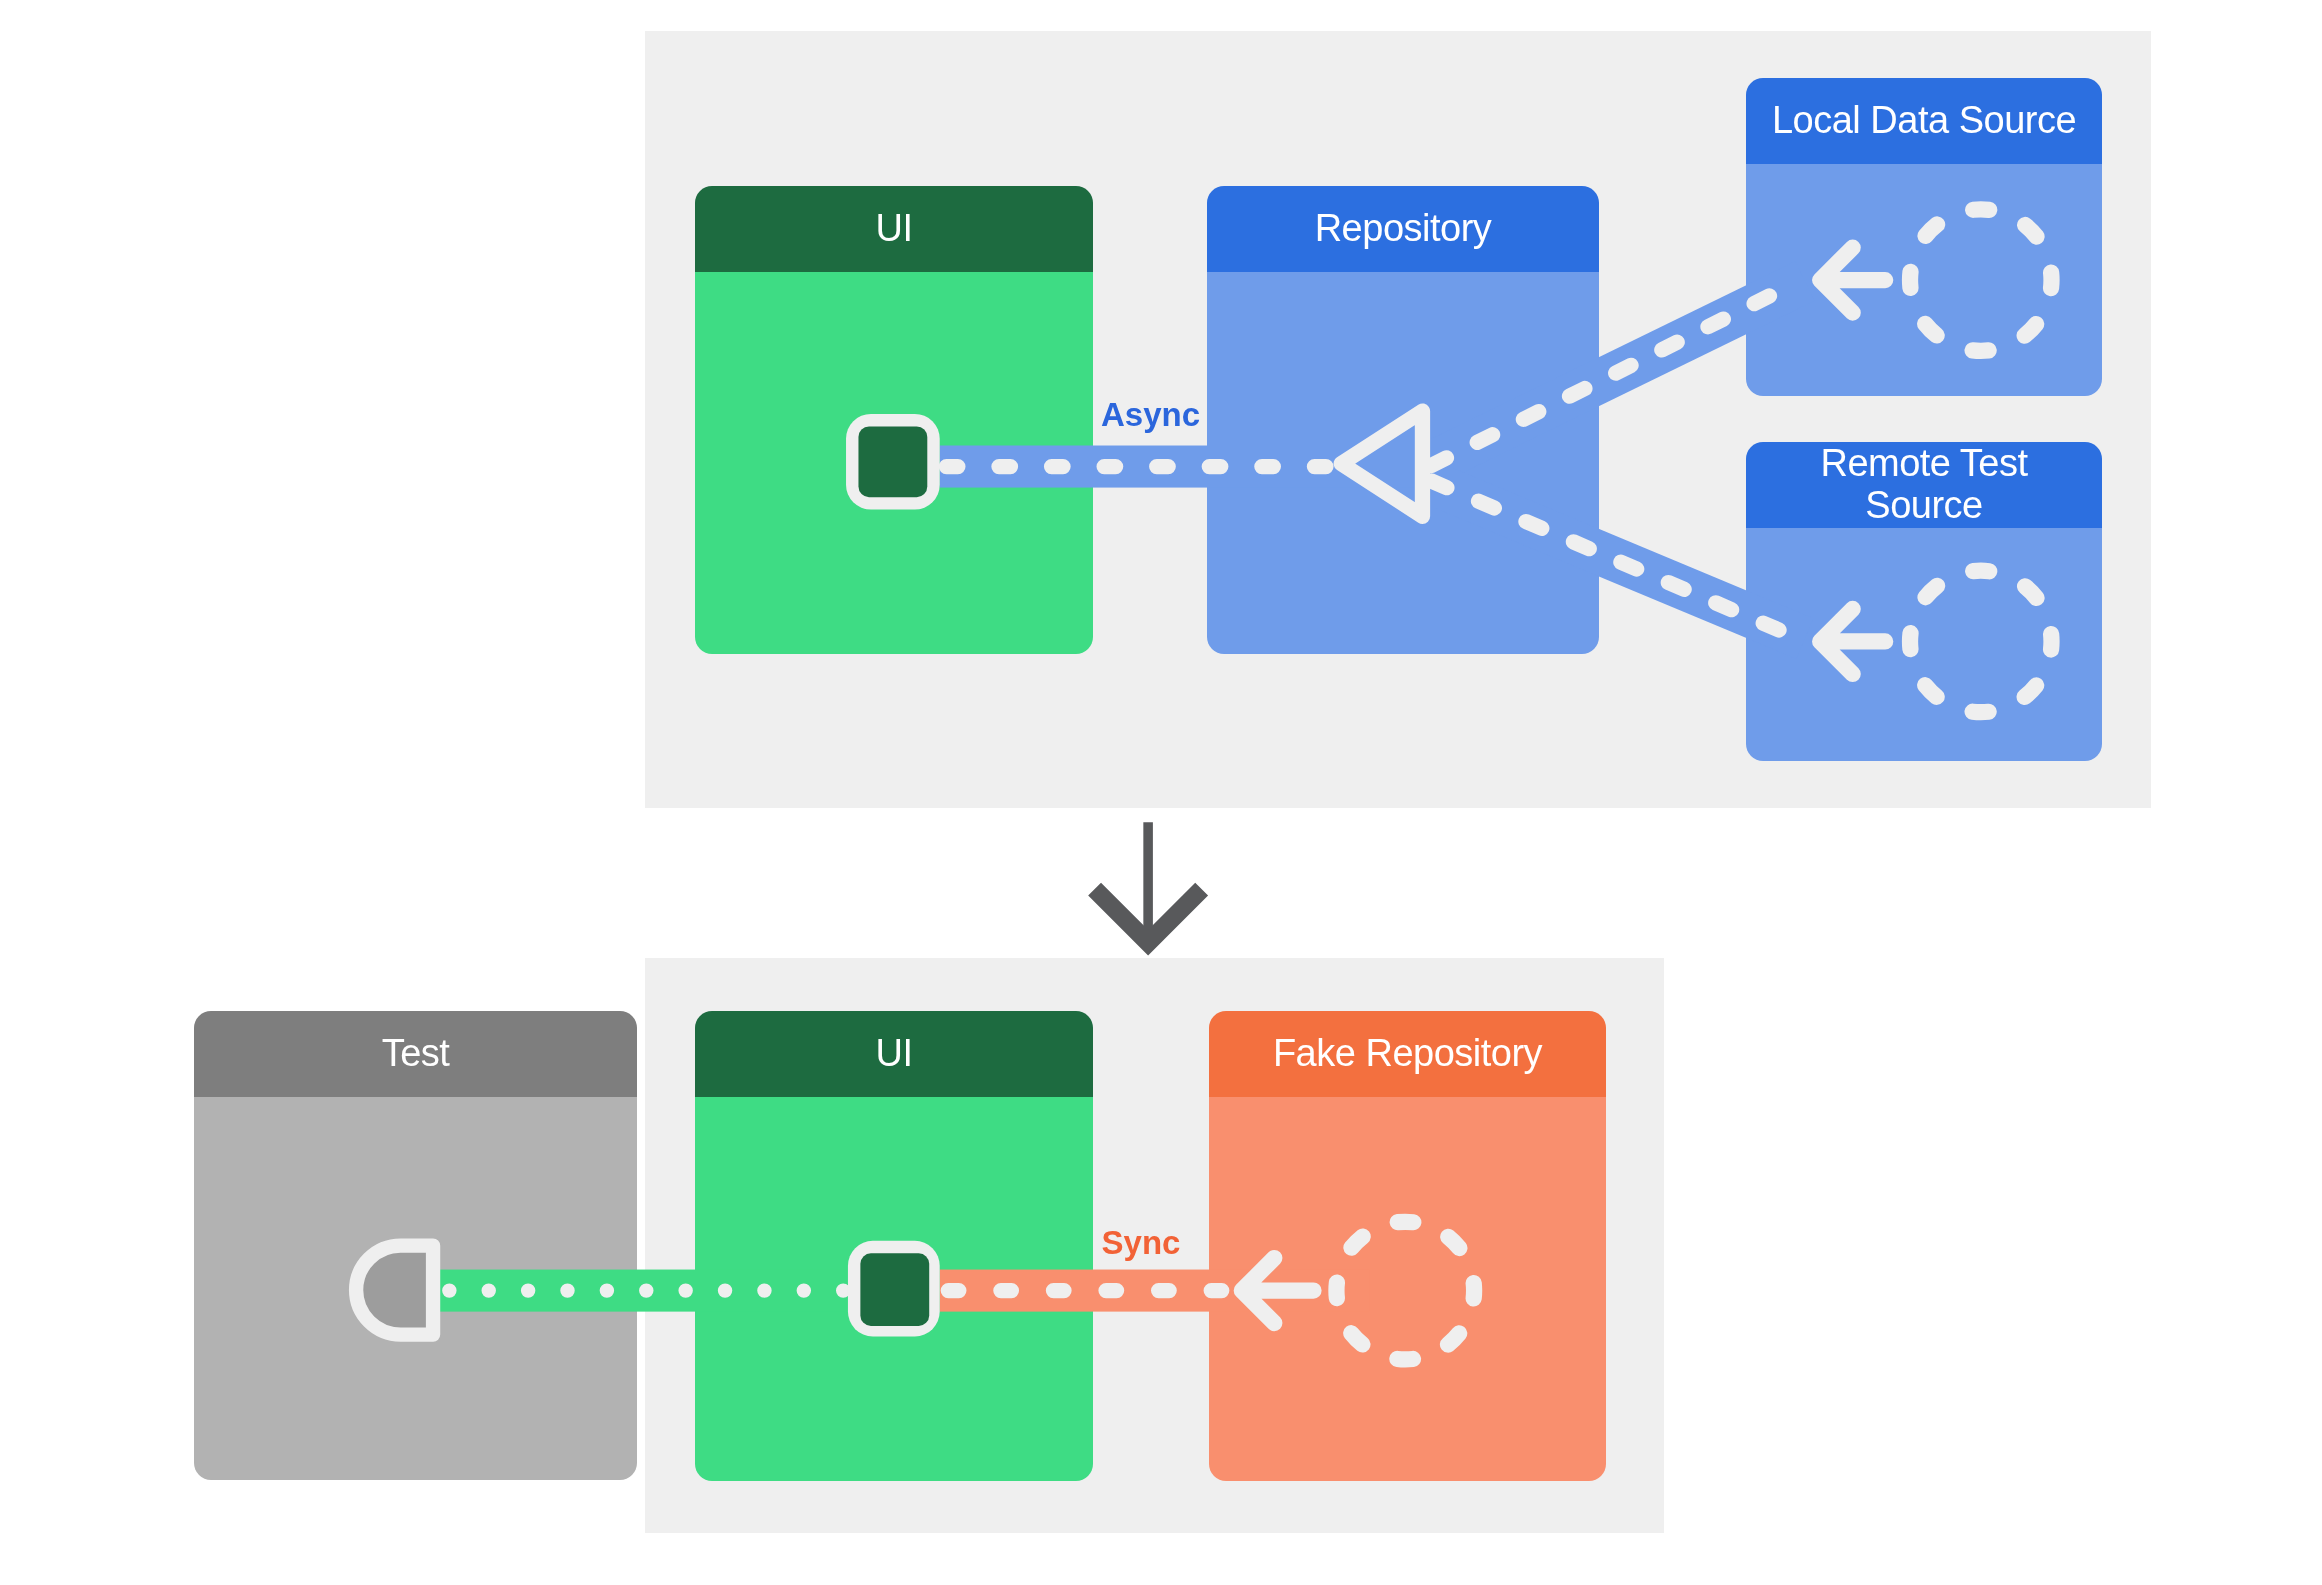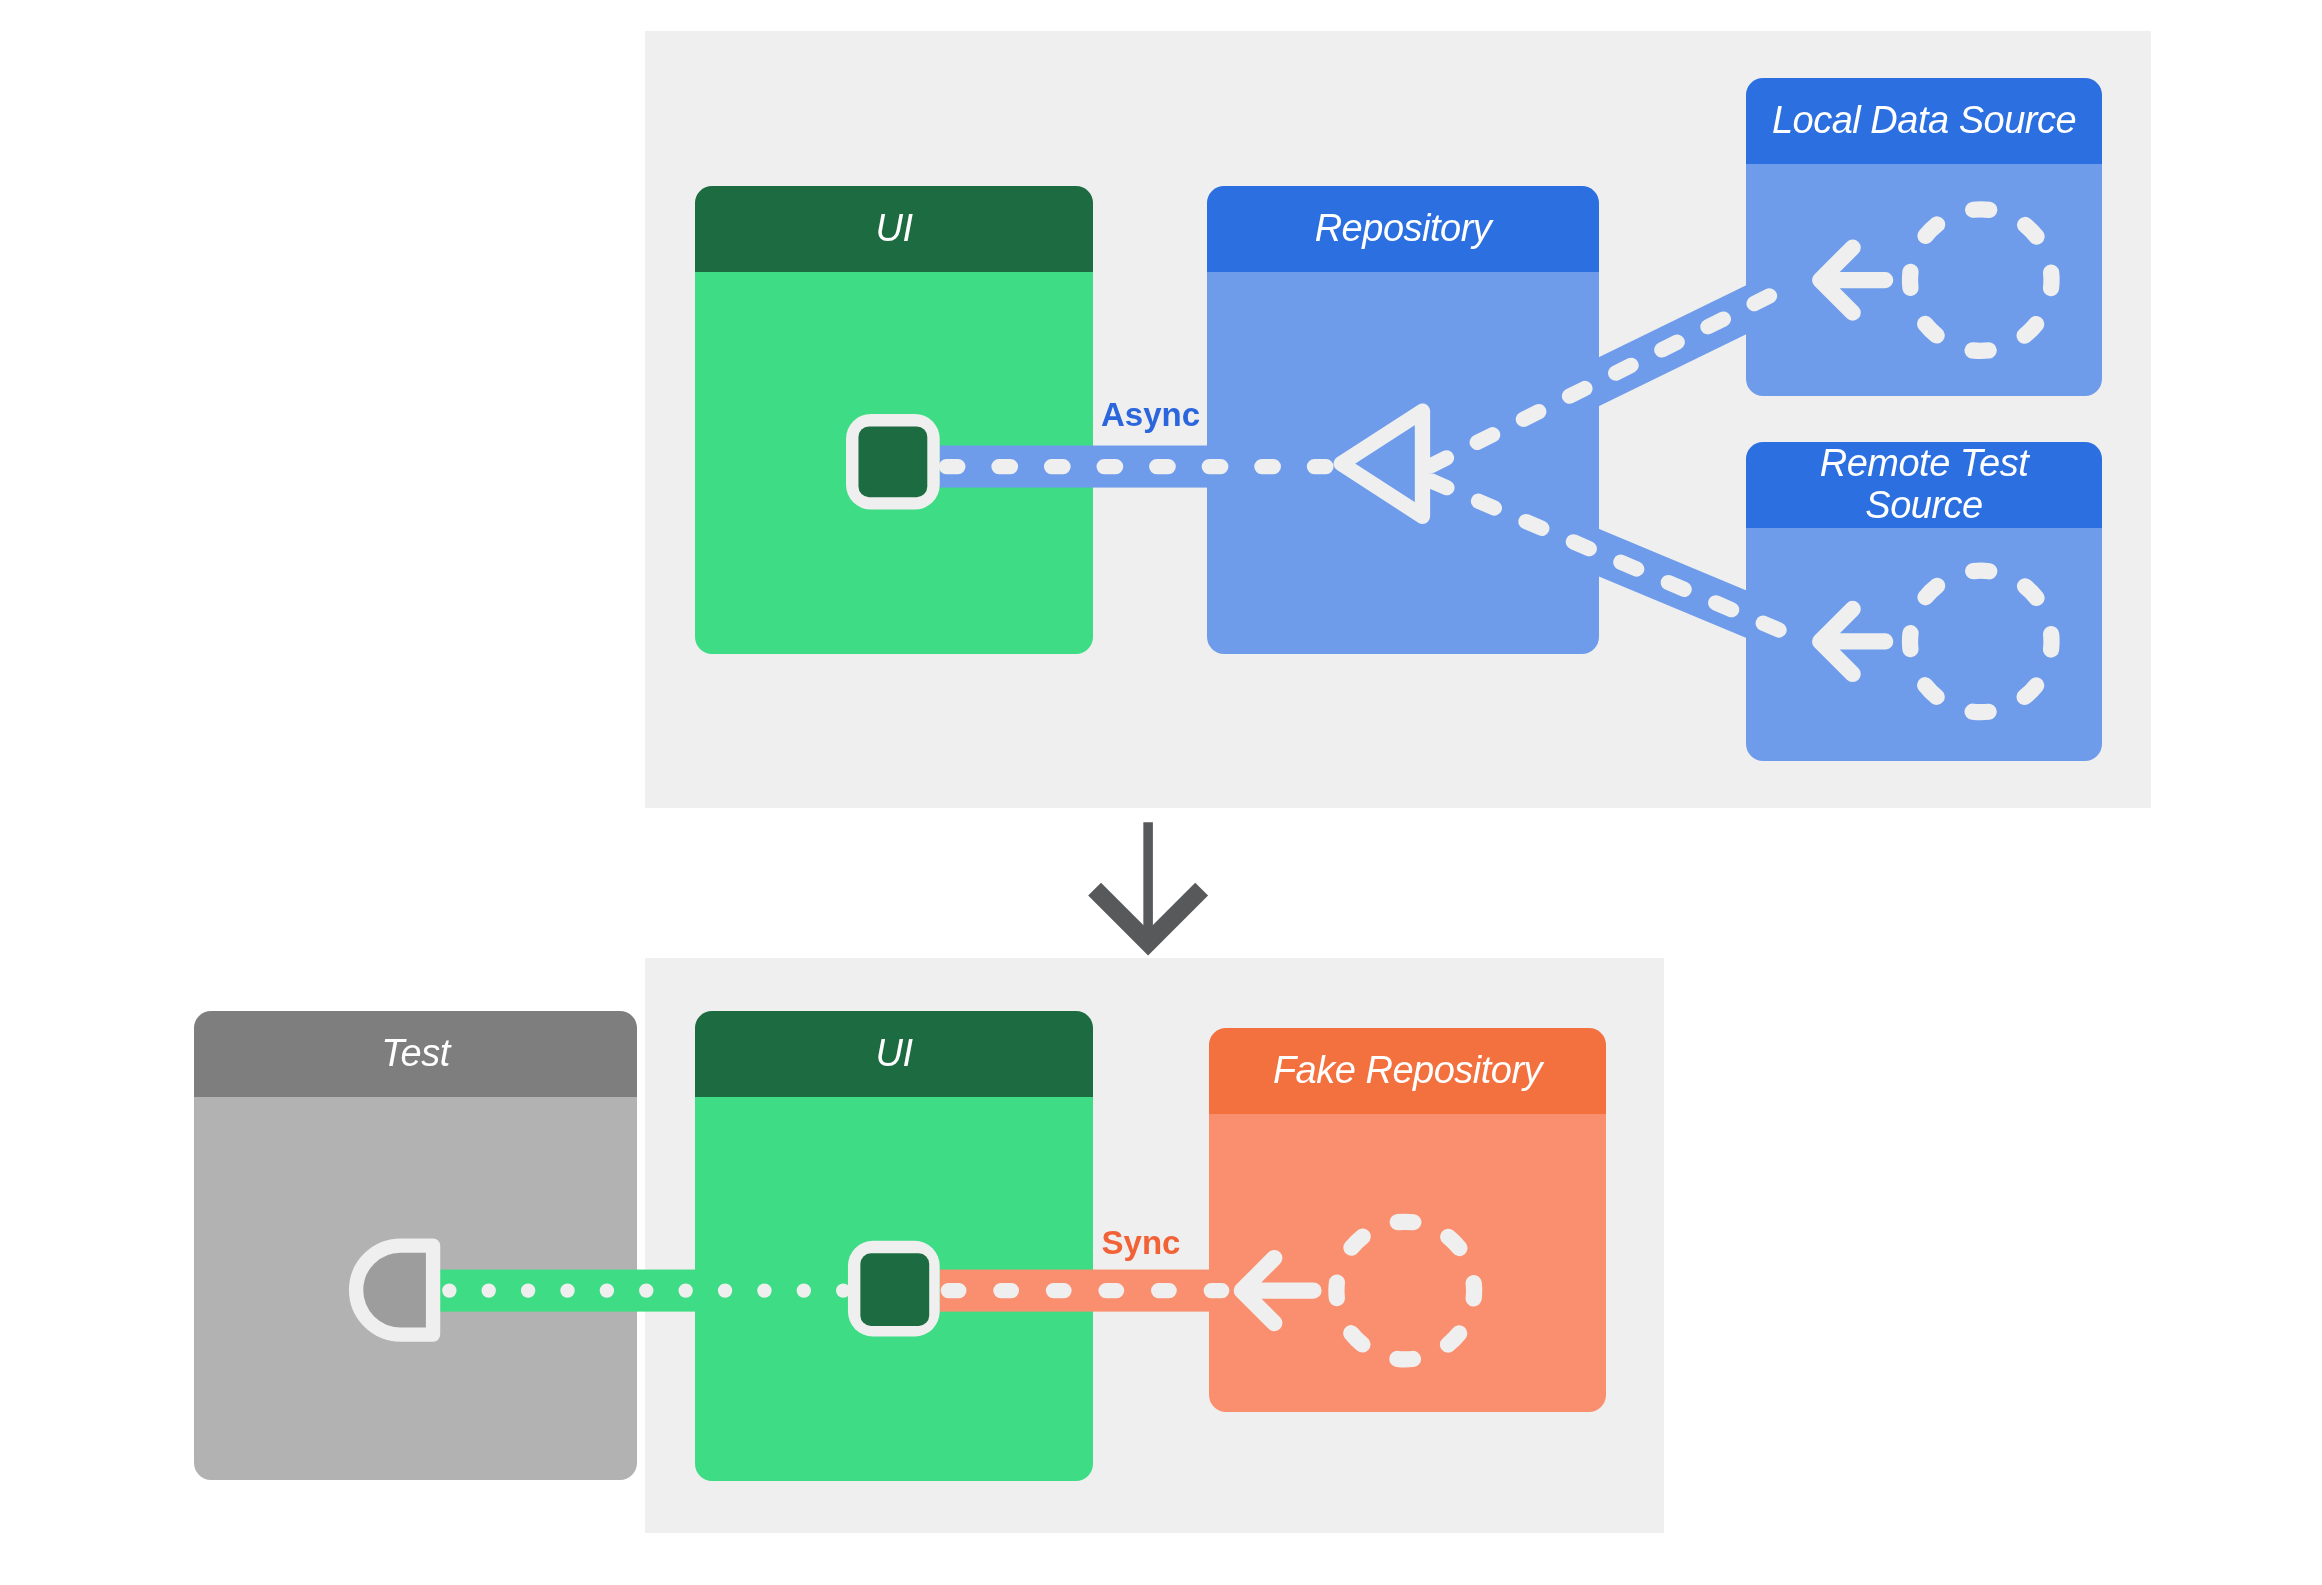--- a/index.html
+++ b/index.html
@@ -7,21 +7,21 @@
     position:relative;width:2323px;height:1586px;overflow:hidden;
     background:var(--page-bg,#fff);
     font-family:"Liberation Sans", sans-serif;
   }
   .panel{position:absolute;background:var(--panel-bg);}
   .box{position:absolute;border-radius:17px;overflow:hidden;}
   .box-header{
     position:absolute;left:0;top:0;right:0;height:86px;
     display:flex;align-items:center;justify-content:center;
     color:#ffffff;font-size:38px;letter-spacing:-0.5px;
-    white-space:pre-line;text-align:center;line-height:1.1;font-style:italic;
+    white-space:pre-line;text-align:center;line-height:1.1;
   }
   .box-body{position:absolute;left:0;top:86px;right:0;bottom:0;}
 
   
   .green .box-header{background:var(--green-dark);}
   .green .box-body{background:var(--green-body);}
   .blue .box-header{background:var(--blue-header);}
   .blue .box-body{background:var(--blue-body);}
   .orange .box-header{background:var(--orange-header);}
   .orange .box-body{background:var(--orange-body);}
@@ -80,21 +80,21 @@
   <div class="box gray" style="left:194px;top:1011px;width:397px;height:469px;padding-left:46px;">
     <div class="box-header">Test</div>
     <div class="box-body"></div>
   </div>
 
   <div class="box green" style="left:695px;top:1011px;width:398px;height:470px;">
     <div class="box-header">UI</div>
     <div class="box-body"></div>
   </div>
 
-  <div class="box orange" style="left:1209px;top:1011px;width:397px;height:384px;margin-top:17px;">
+  <div class="box orange" style="left:1209px;top:1011px;width:397px;height:470px;">
     <div class="box-header">Fake Repository</div>
     <div class="box-body"></div>
   </div>
 
   <svg id="overlay" width="2323" height="1586" viewBox="0 0 2430 1659">
 
     <rect class="pipe-blue-rect" x="983" y="466" width="510" height="44"></rect>
     <line class="pipe-blue" x1="1495" y1="486" x2="1888" y2="294" stroke-width="46"></line>
     <line class="pipe-blue" x1="1495" y1="504" x2="1888" y2="668" stroke-width="46"></line>
     <rect class="pipe-orange-rect" x="983" y="1328" width="450" height="44"></rect>

